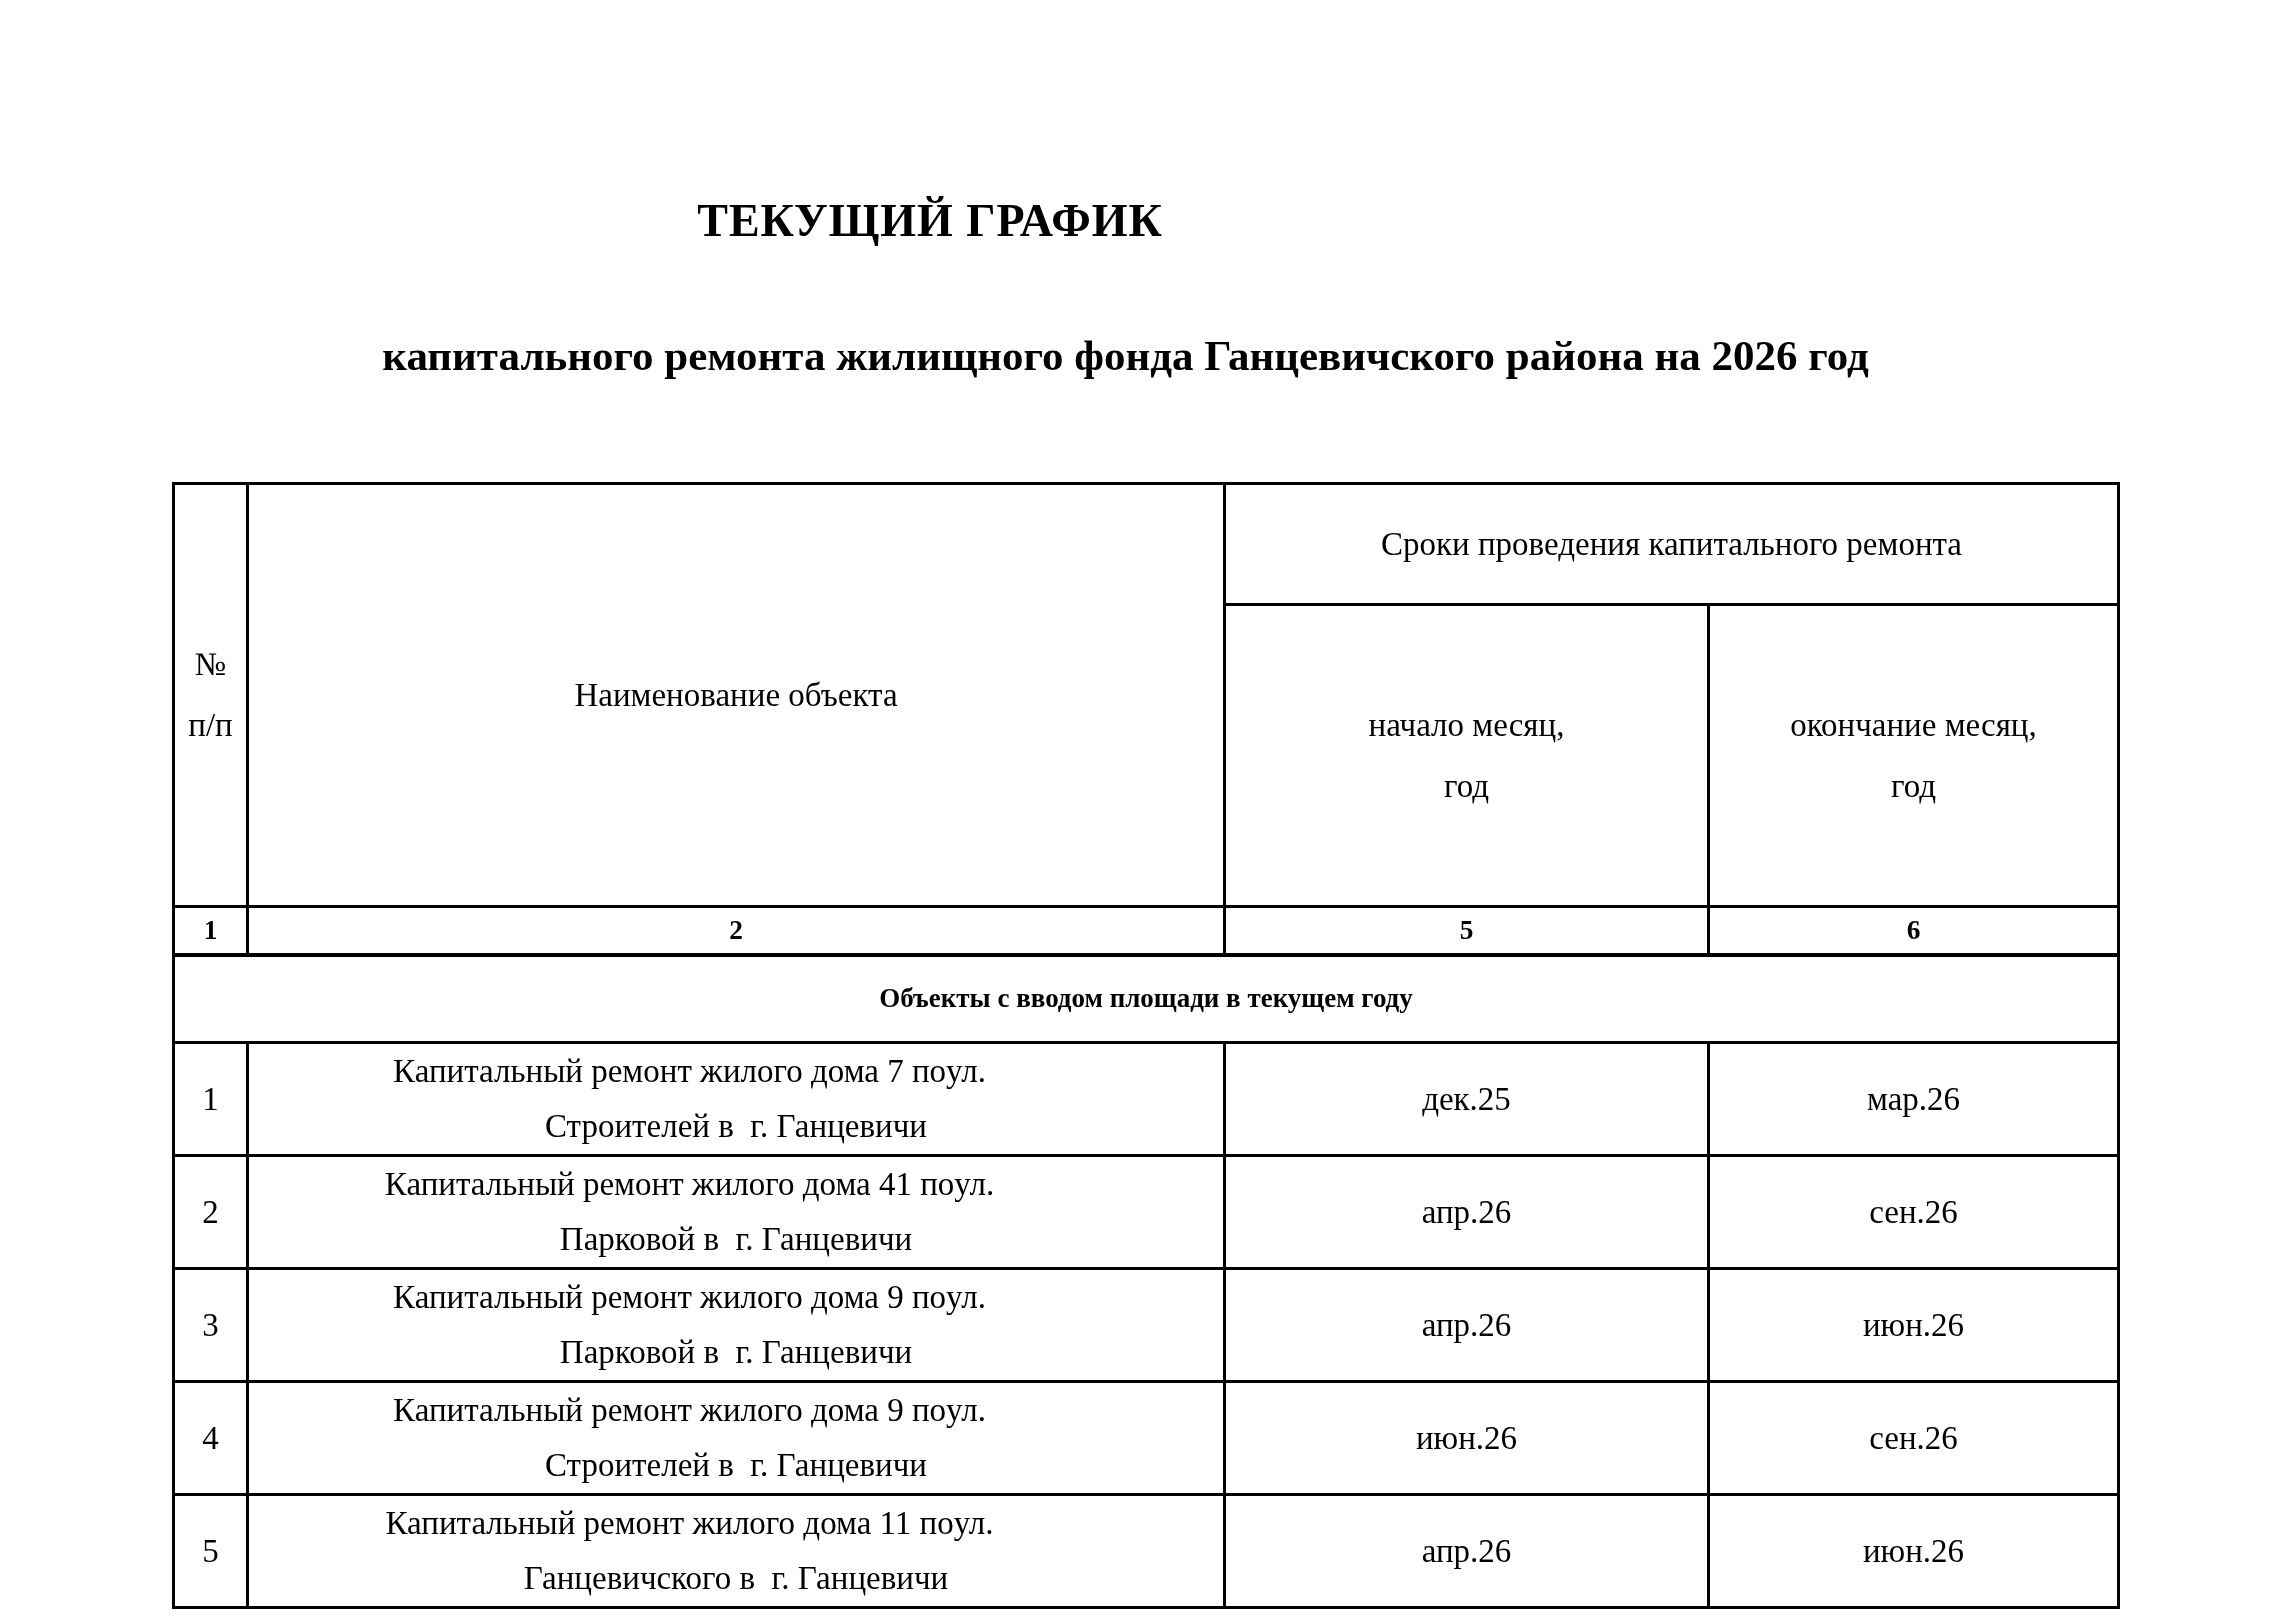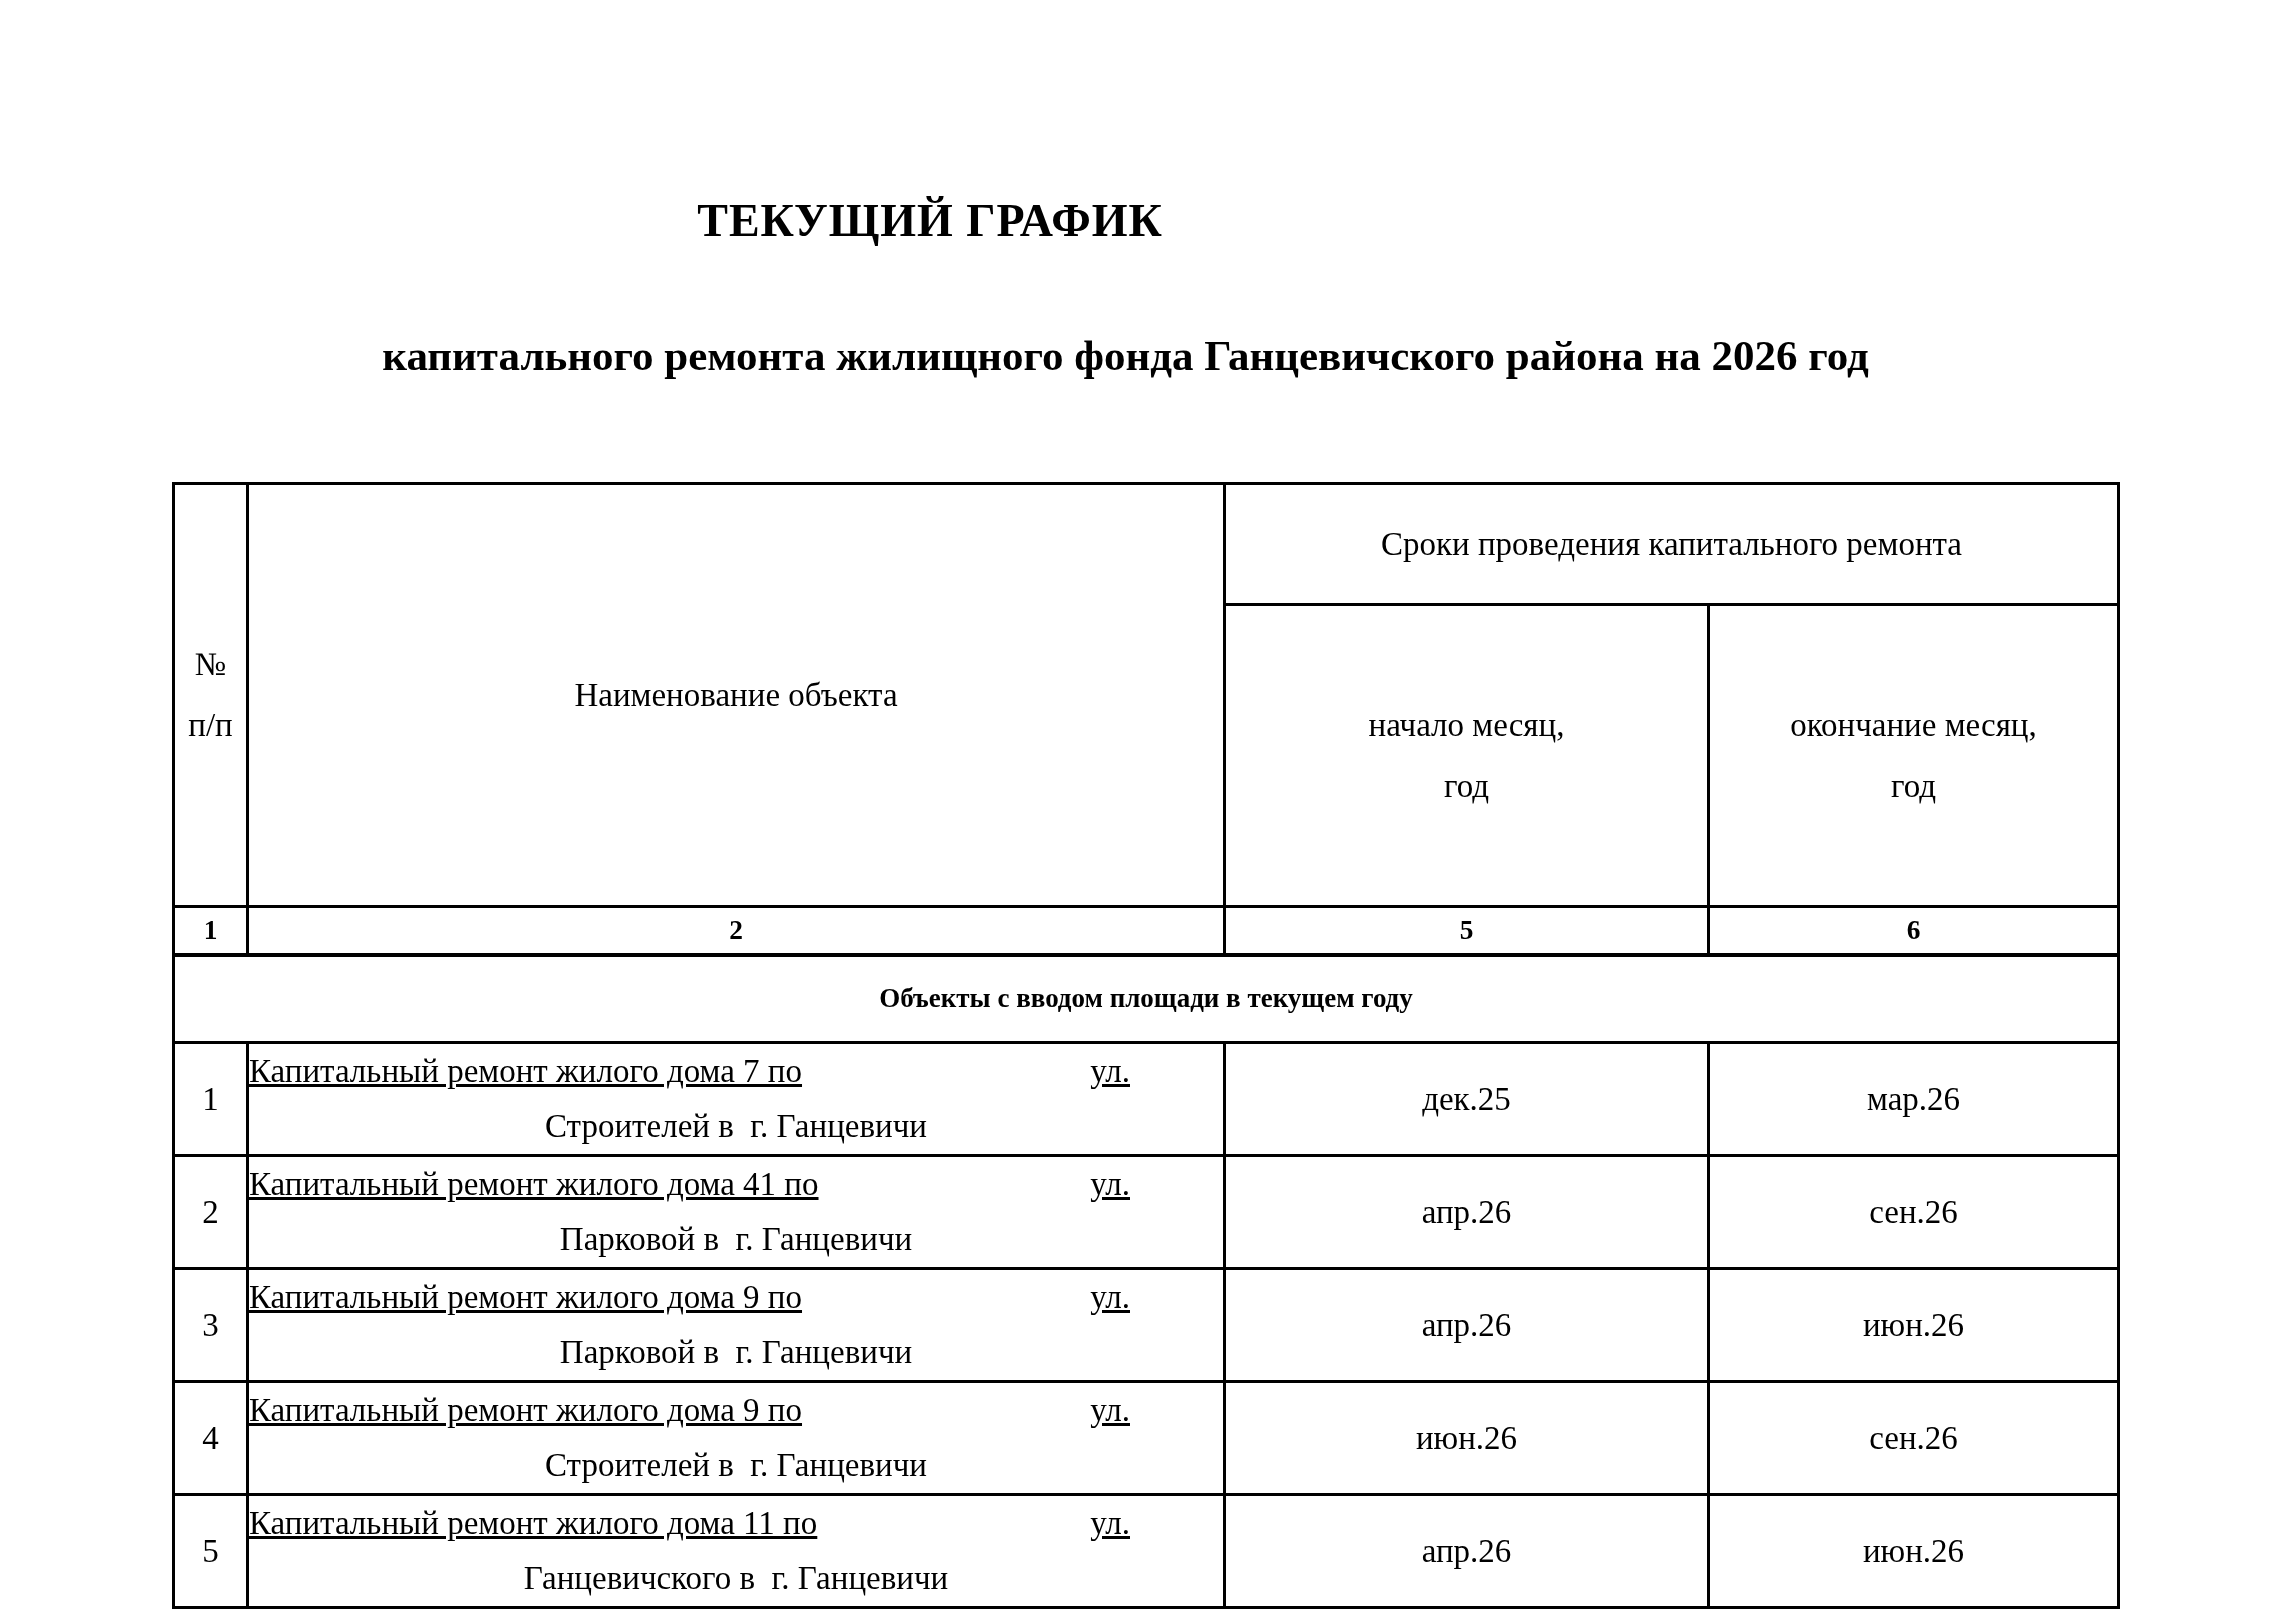--- a/index.html
+++ b/index.html
@@ -65,23 +65,22 @@
   tr.data-row td { height: 103px; }
   tr.data-row:last-child td { height: 86px; }
   td.cell-name {
     text-align: left;
     vertical-align: top;
     padding: 2.9px 5.9px 0 7.8px;
     line-height: 55px;
   }
   .name-l1 {
     display: flex;
-    justify-content: space-between;
+    justify-content: center;
     align-items: flex-start;
-    text-decoration: underline;
   }
   .name-l1 .street { margin-right: 93px; }
   .pre { white-space: pre-wrap; }
 </style>
 </head>
 <body>
 
 <div class="doc-title">ТЕКУЩИЙ ГРАФИК</div>
 <div class="doc-subtitle">капитального ремонта жилищного фонда Ганцевичского района на 2026 год</div>
 

